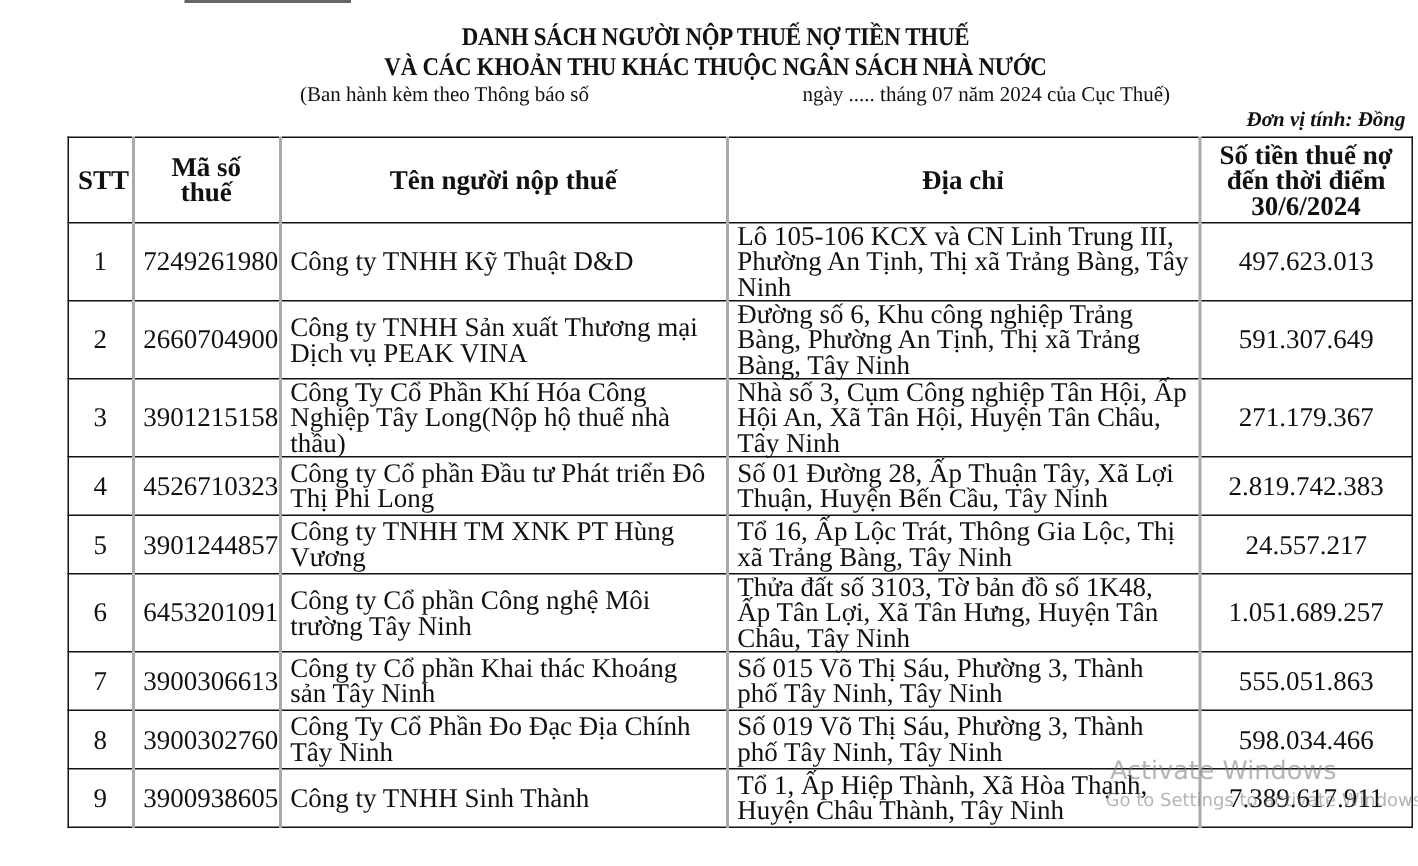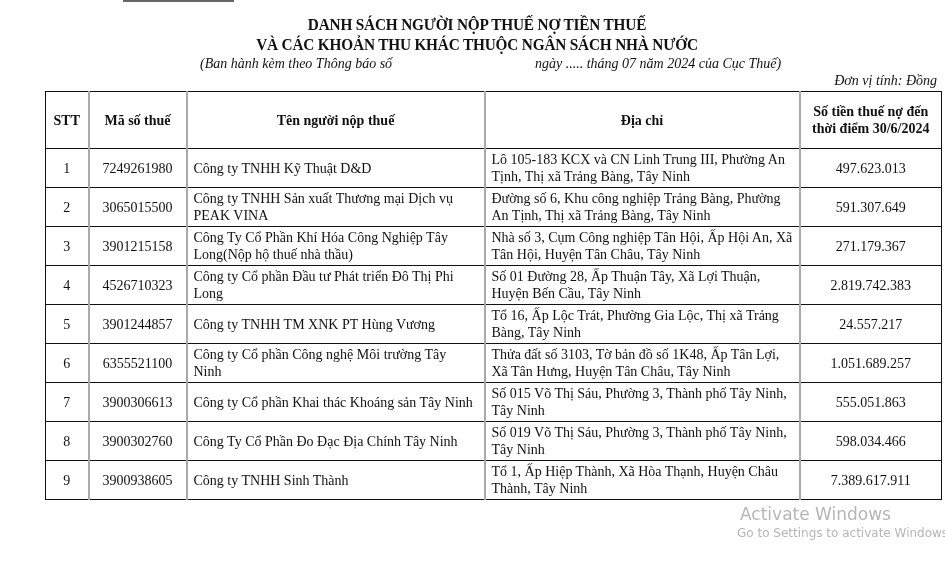--- a/index.html
+++ b/index.html
@@ -14,32 +14,32 @@
     background: #666;
   }
   .title {
     position: absolute; left: 0; width: 1060px; text-align: center;
     font-weight: bold; font-size: 17px; letter-spacing: -0.2px;
     transform: scaleX(0.9); transform-origin: left top;
   }
   .t1 { top: 15px; }
   .t2 { top: 35px; }
   .subtitle {
-    position: absolute; top: 56px; font-style: italic; font-size: 14px;
+    position: absolute; top: 56px; font-size: 14px;
     white-space: pre;
   }
   .sub-left { left: 200px; }
   .sub-right { left: 535px; }
   .unit {
-    position: absolute; top: 73px; right: 8px; font-style: italic; font-size: 14px;
+    position: absolute; top: 73px; right: 8px; font-style: italic; font-size: 14px; font-weight: bold;
   }
   table.grid {
     position: absolute; left: 45px; top: 91px;
     border-collapse: collapse; table-layout: fixed;
-    width: 896px; font-size: 14px;
+    width: 896px; font-size: 18px;
   }
   table.grid td, table.grid th {
     border-top: 1.5px solid #111; border-bottom: 1.5px solid #111;
     padding: 0 6px; vertical-align: middle; line-height: 17px;
   }
   table.grid td.first, table.grid th.first { border-left: 1.5px solid #111; }
   table.grid td.last, table.grid th.last { border-right: 1.5px solid #111; }
   table.grid .sep { border-left: 2px solid #aaa; }
   table.grid th { font-weight: bold; height: 56px; text-align: center; }
   .c-stt { width: 43px; }
@@ -87,26 +87,26 @@
       <th class="sep">Tên người nộp thuế</th>
       <th class="sep">Địa chỉ</th>
       <th class="sep last">Số tiền thuế nợ đến thời điểm 30/6/2024</th>
     </tr>
   </thead>
   <tbody>
     <tr class="r">
       <td class="first center">1</td>
       <td class="sep center">7249261980</td>
       <td class="sep">Công ty TNHH Kỹ Thuật D&amp;D</td>
-      <td class="sep">Lô 105-183 KCX và CN Linh Trung III, Phường An Tịnh, Thị xã Trảng Bàng, Tây Ninh</td>
+      <td class="sep">Lô 105-106 KCX và CN Linh Trung III, Phường An Tịnh, Thị xã Trảng Bàng, Tây Ninh</td>
       <td class="sep last center">497.623.013</td>
     </tr>
     <tr class="r">
       <td class="first center">2</td>
-      <td class="sep center">3065015500</td>
+      <td class="sep center">2660704900</td>
       <td class="sep">Công ty TNHH Sản xuất Thương mại Dịch vụ PEAK VINA</td>
       <td class="sep">Đường số 6, Khu công nghiệp Trảng Bàng, Phường An Tịnh, Thị xã Trảng Bàng, Tây Ninh</td>
       <td class="sep last center">591.307.649</td>
     </tr>
     <tr class="r">
       <td class="first center">3</td>
       <td class="sep center">3901215158</td>
       <td class="sep">Công Ty Cổ Phần Khí Hóa Công Nghiệp Tây Long(Nộp hộ thuế nhà thầu)</td>
       <td class="sep">Nhà số 3, Cụm Công nghiệp Tân Hội, Ấp Hội An, Xã Tân Hội, Huyện Tân Châu, Tây Ninh</td>
       <td class="sep last center">271.179.367</td>
@@ -115,26 +115,26 @@
       <td class="first center top">4</td>
       <td class="sep center top">4526710323</td>
       <td class="sep top">Công ty Cổ phần Đầu tư Phát triển Đô Thị Phi Long</td>
       <td class="sep top">Số 01 Đường 28, Ấp Thuận Tây, Xã Lợi Thuận, Huyện Bến Cầu, Tây Ninh</td>
       <td class="sep last center top">2.819.742.383</td>
     </tr>
     <tr class="r">
       <td class="first center top">5</td>
       <td class="sep center top">3901244857</td>
       <td class="sep top">Công ty TNHH TM XNK PT Hùng Vương</td>
-      <td class="sep">Tổ 16, Ấp Lộc Trát, Phường Gia Lộc, Thị xã Trảng Bàng, Tây Ninh</td>
+      <td class="sep">Tổ 16, Ấp Lộc Trát, Thông Gia Lộc, Thị xã Trảng Bàng, Tây Ninh</td>
       <td class="sep last center">24.557.217</td>
     </tr>
     <tr class="r">
       <td class="first center top">6</td>
-      <td class="sep center top">6355521100</td>
+      <td class="sep center top">6453201091</td>
       <td class="sep top">Công ty Cổ phần Công nghệ Môi trường Tây Ninh</td>
       <td class="sep top">Thửa đất số 3103, Tờ bản đồ số 1K48, Ấp Tân Lợi, Xã Tân Hưng, Huyện Tân Châu, Tây Ninh</td>
       <td class="sep last center top">1.051.689.257</td>
     </tr>
     <tr class="r">
       <td class="first center top">7</td>
       <td class="sep center top">3900306613</td>
       <td class="sep top">Công ty Cổ phần Khai thác Khoáng sản Tây Ninh</td>
       <td class="sep top">Số 015 Võ Thị Sáu, Phường 3, Thành phố Tây Ninh, Tây Ninh</td>
       <td class="sep last center top">555.051.863</td>

